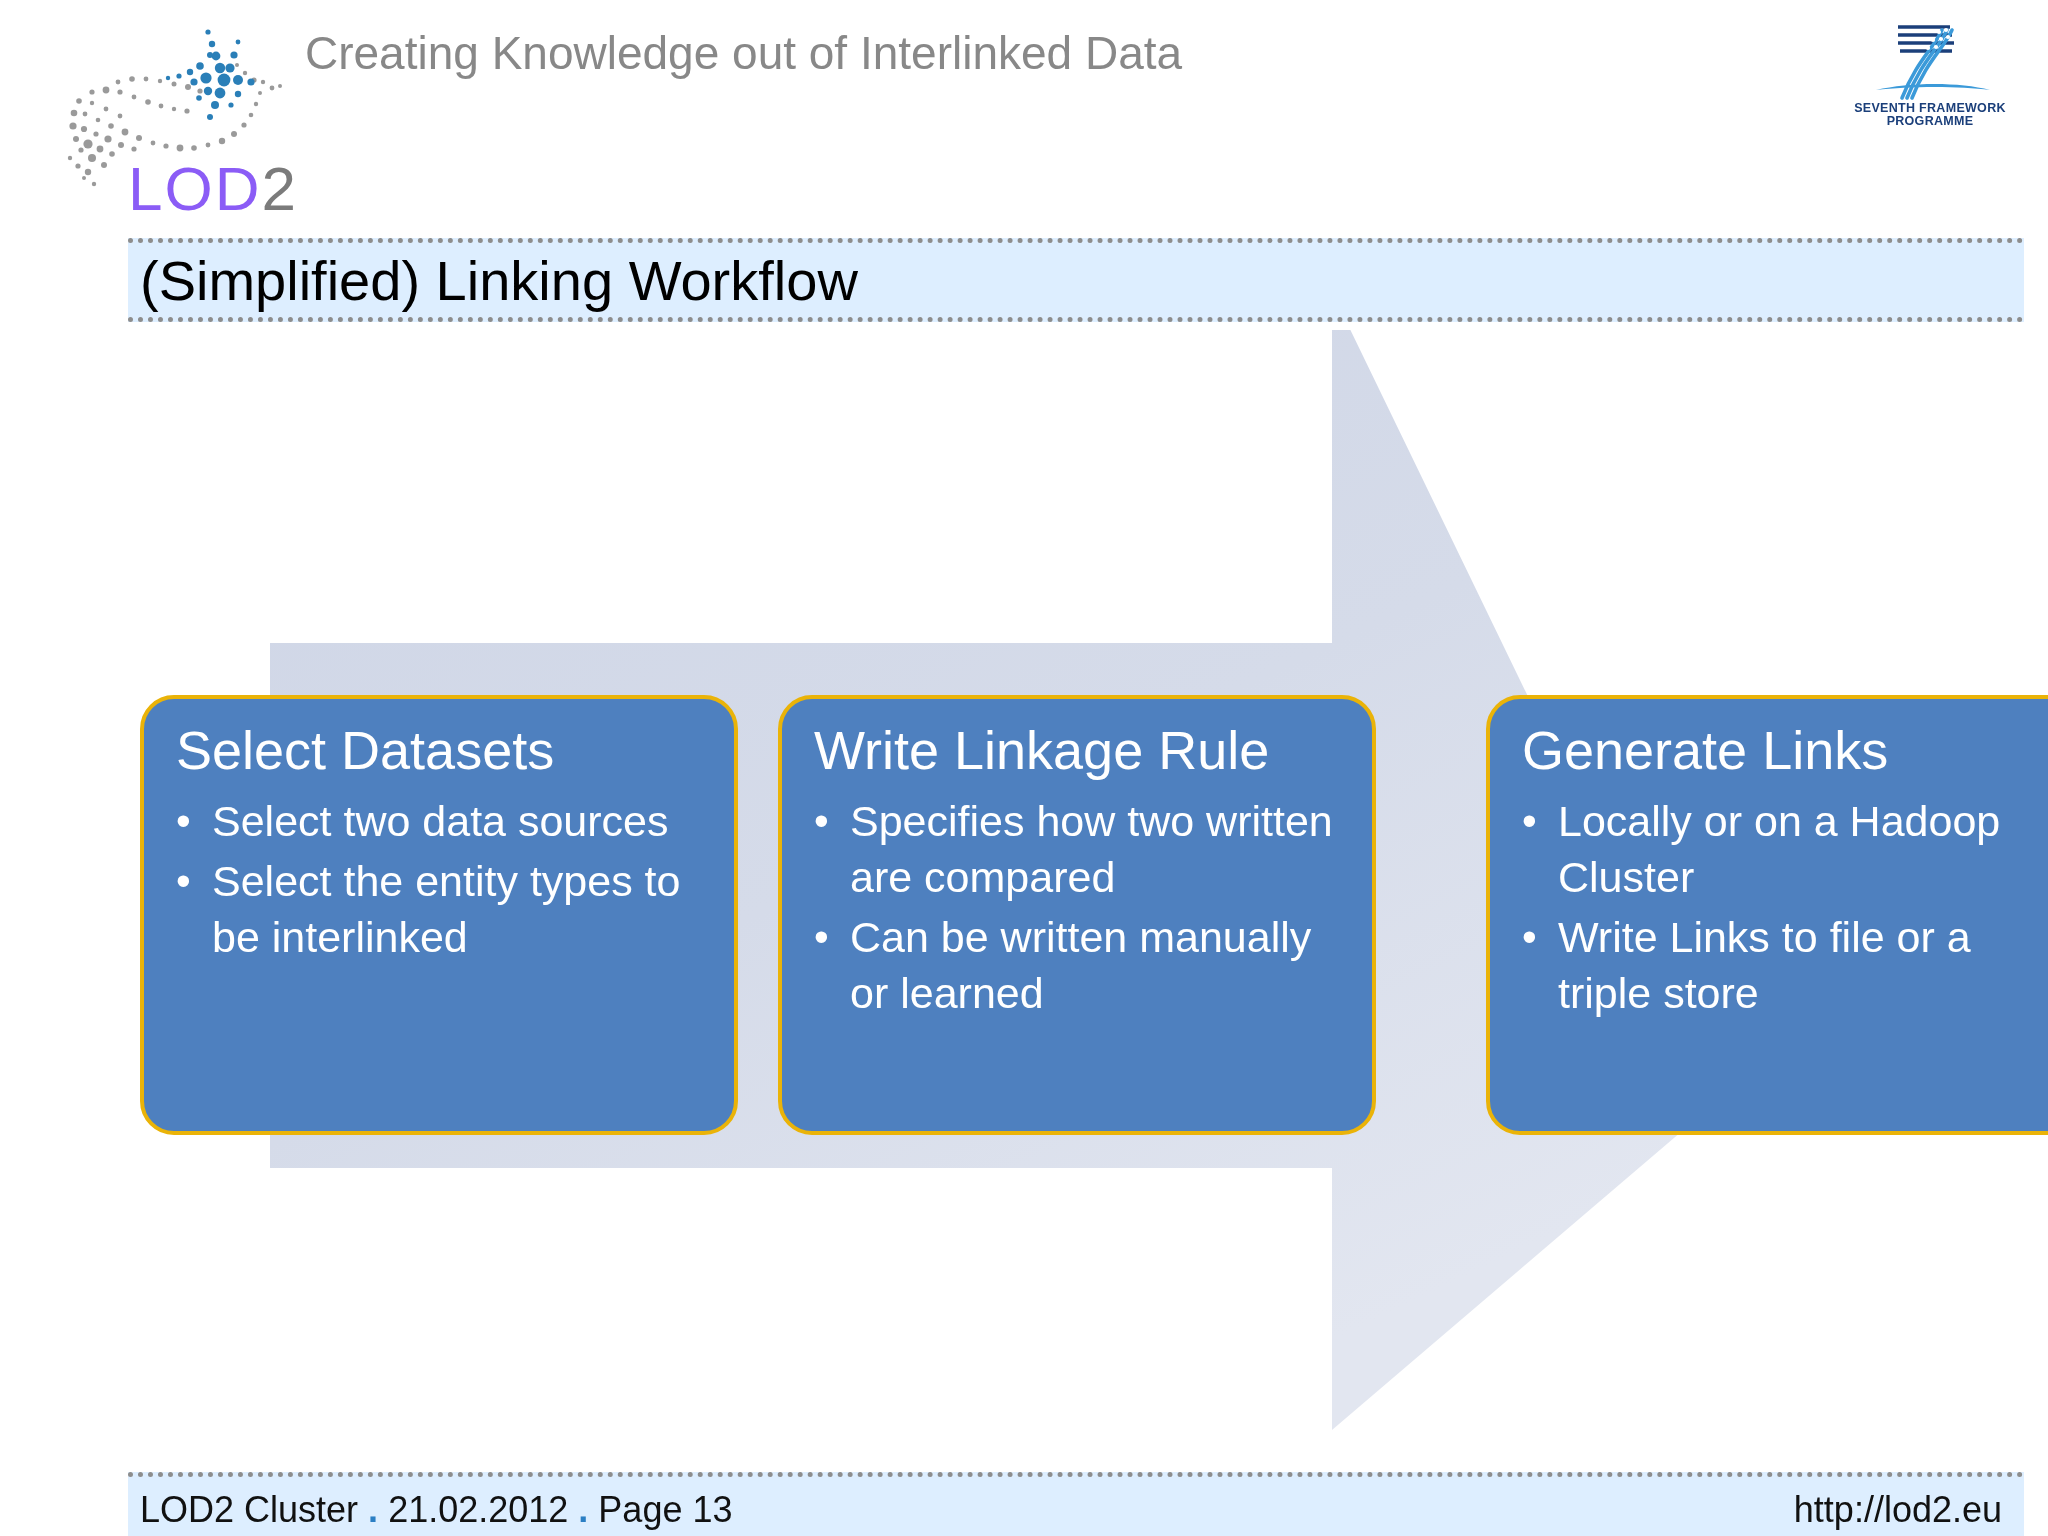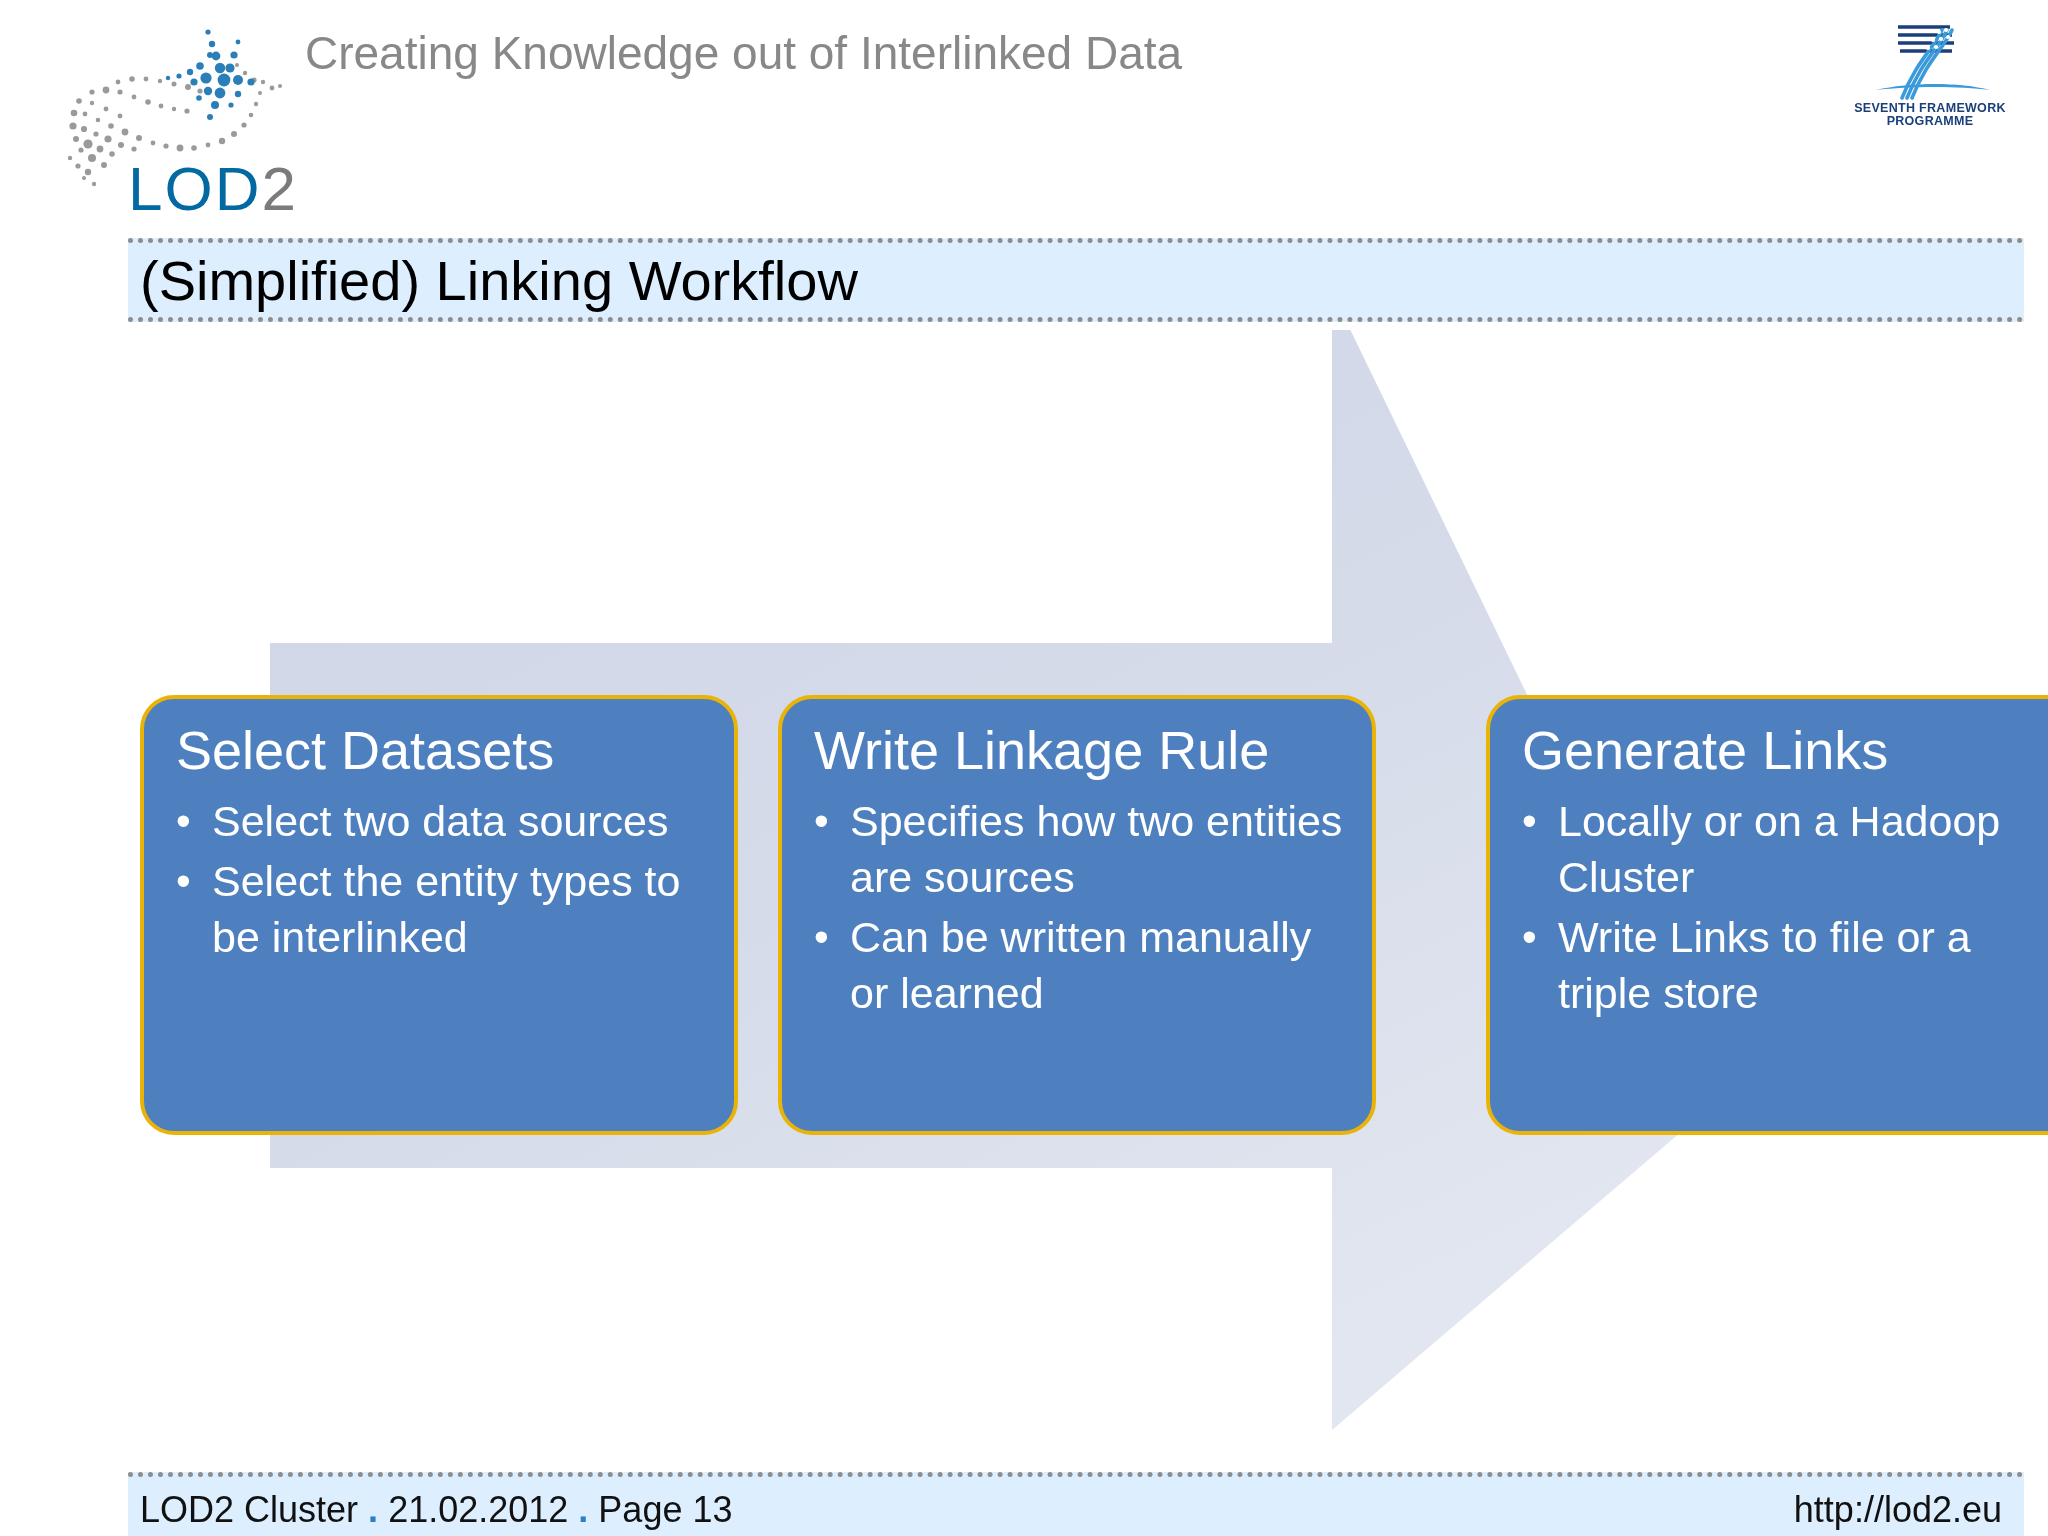--- a/index.html
+++ b/index.html
@@ -28,21 +28,21 @@
   }
   #logo-wordmark {
     position: absolute;
     left: 128px; top: 158px;
     font-size: 62px;
     letter-spacing: 2px;
     font-weight: 400;
     line-height: 1;
     white-space: nowrap;
   }
-  .word-lod { color: #0369a1; }
+  .word-lod { color: #8b5cf6; }
   .word-two { color: #7b7b7b; }
 
   #tagline {
     position: absolute;
     left: 305px; top: 26px;
     font-size: 46px;
     color: #888888;
     white-space: nowrap;
     letter-spacing: 0px;
   }
@@ -310,21 +310,21 @@
   <div class="step-title">Select Datasets</div>
   <ul class="step-bullets">
     <li>Select two data sources</li>
     <li>Select the entity types to be interlinked</li>
   </ul>
 </div>
 
 <div class="step-box" id="box-1">
   <div class="step-title">Write Linkage Rule</div>
   <ul class="step-bullets">
-    <li>Specifies how two entities are sources</li>
+    <li>Specifies how two written are compared</li>
     <li>Can be written manually or learned</li>
   </ul>
 </div>
 
 <div class="step-box" id="box-2">
   <div class="step-title">Generate Links</div>
   <ul class="step-bullets">
     <li>Locally or on a Hadoop Cluster</li>
     <li>Write Links to file or a triple store</li>
   </ul>

